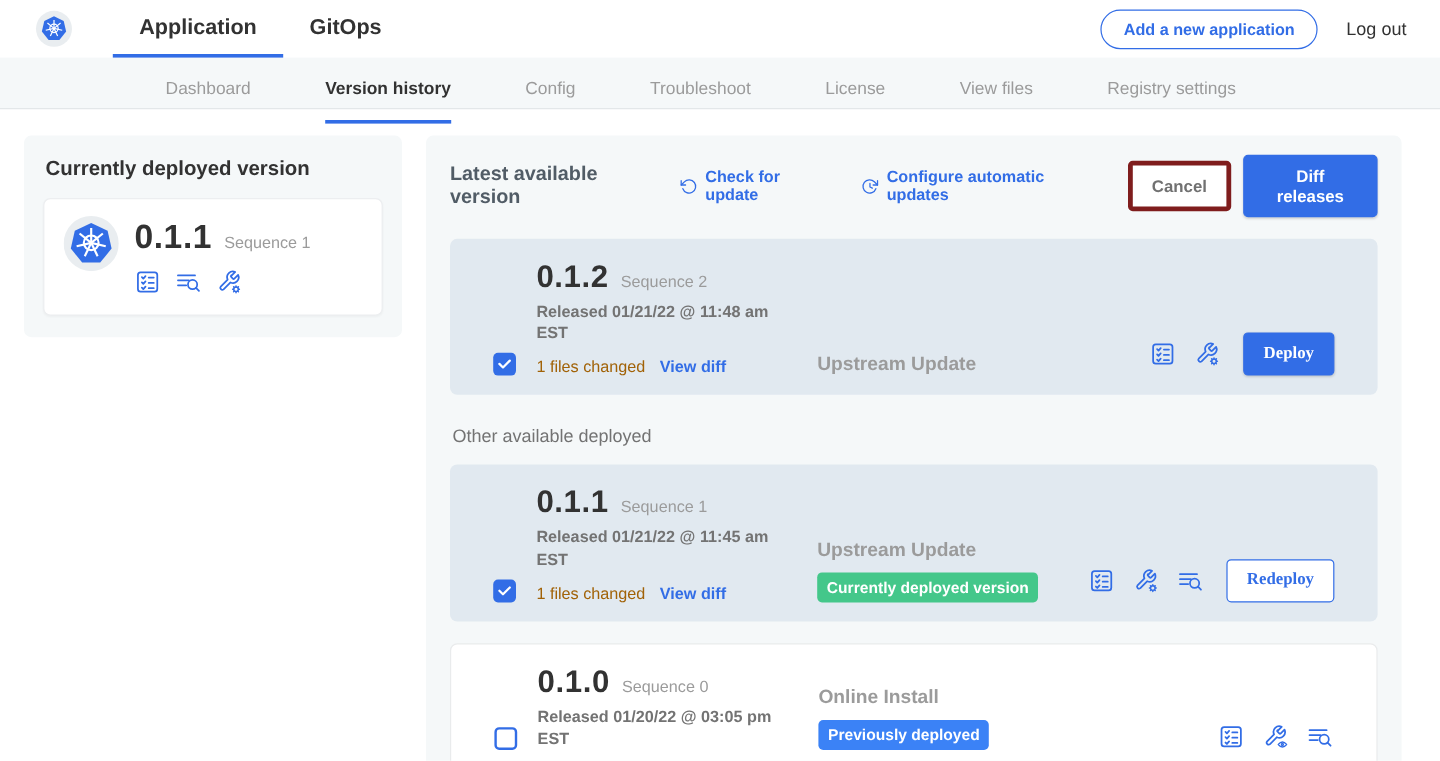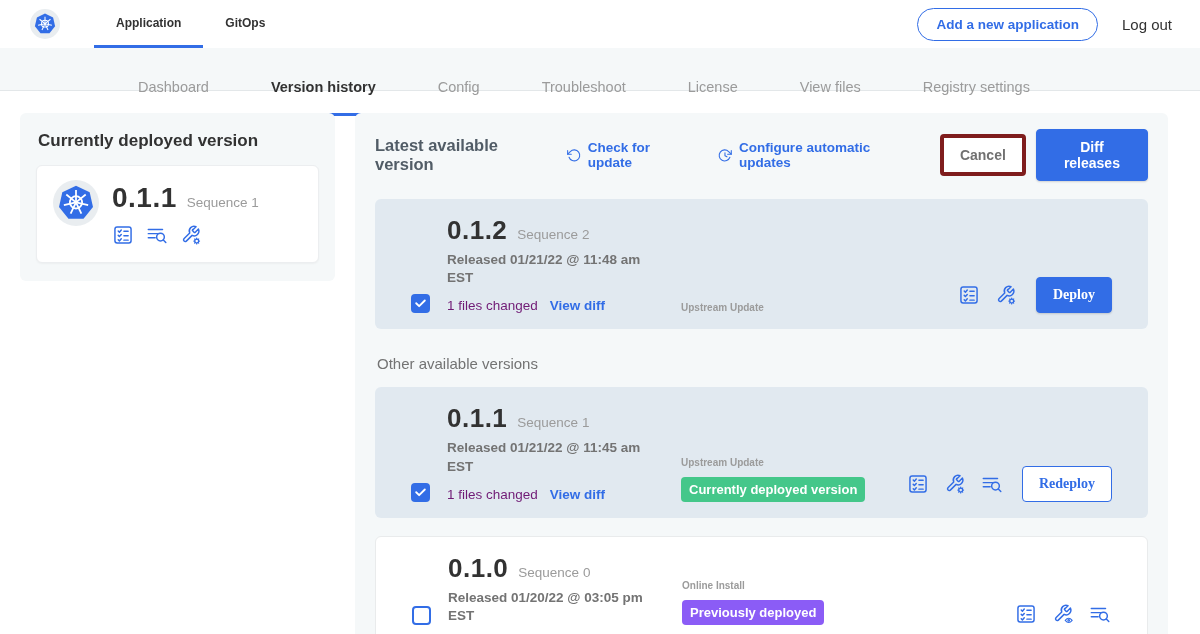--- a/index.html
+++ b/index.html
@@ -3,29 +3,29 @@
 <meta charset="utf-8">
 <style>
   * { margin:0; padding:0; box-sizing:border-box; }
   html,body { width:1200px; height:634px; overflow:hidden; background:#fff;
     font-family:"Liberation Sans","DejaVu Sans",sans-serif; color:#323232; }
 
   
   .topnav { height:48px; display:flex; align-items:center; padding:0 28px 0 30px; background:#fff; }
   .logo-wrap { width:30px; height:30px; border-radius:50%; background:#e9edf0; display:flex; align-items:center; justify-content:center; margin-right:34px; }
   .topnav-tabs { display:flex; height:48px; }
-  .top-tab { padding:0 22px; display:flex; align-items:center; font-size:12px; font-weight:700; color:#323232; border-bottom:3px solid transparent; cursor:pointer; }
+  .top-tab { padding:0 22px; display:flex; align-items:center; font-size:18px; font-weight:700; color:#323232; border-bottom:3px solid transparent; cursor:pointer; }
   .top-tab.active { border-bottom-color:#326de6; }
   .topnav-right { margin-left:auto; display:flex; align-items:center; gap:24px; }
   .pill-btn { border:1.5px solid #326de6; color:#326de6; background:#fff; border-radius:17px; font-size:13.5px; font-weight:700; padding:8px 18px; cursor:pointer; font-family:inherit; }
   .logout { font-size:15px; color:#323232; cursor:pointer; }
 
   
   .subnav { height:43px; background:#f5f8f9; border-bottom:1px solid #e3e7e9; display:flex; padding-left:138px; }
-  .sub-tab { height:55px; display:flex; align-items:center; margin-right:62px; font-size:14.5px; color:#9b9b9b; border-bottom:3px solid transparent; cursor:pointer; white-space:nowrap;margin-top:13px; }
+  .sub-tab { height:55px; display:flex; align-items:center; margin-right:62px; font-size:14.5px; color:#9b9b9b; border-bottom:3px solid transparent; cursor:pointer; white-space:nowrap; }
   .sub-tab.active { color:#323232; font-weight:700; border-bottom-color:#326de6; }
 
   
   .main { display:flex; align-items:flex-start; padding:22px 32px 0 20px; gap:20px; }
 
   .left-card { width:392px; background:#f5f8f9; border-radius:6px; padding:16px 16px 18px; }
   .left-card h2 { font-size:17px; font-weight:700; color:#323232; margin:2px 0 14px 2px; }
   .deployed-card { background:#fff; border-radius:6px; border:1px solid #eceef0; box-shadow:0 1px 2px rgba(0,0,0,.04); padding:14px 16px 16px; display:flex; gap:13px; }
   .k8s-big { flex:0 0 46px; height:46px; }
   .dep-info { padding-top:2px; }
@@ -52,27 +52,27 @@
   .version-row.selected { background:#e1e9f0; }
   .version-row.plain { background:#fff; border:1px solid #e9ebec; }
   .checkbox { flex:0 0 19px; width:19px; height:19px; border-radius:4px; margin-right:17px; cursor:pointer; }
   .checkbox.checked { background:#326de6; display:flex; align-items:center; justify-content:center; }
   .checkbox.unchecked { background:#fff; border:2px solid #326de6; }
   .checkbox svg { width:13px; height:13px; fill:none; stroke:#fff; stroke-width:3.4; stroke-linecap:round; stroke-linejoin:round; }
   .ver-col { width:198px; }
   .ver-mid { font-size:26px; font-weight:700; color:#323232; letter-spacing:.5px; }
   .released { font-size:13.5px; font-weight:700; color:#737373; margin-top:5px; line-height:1.35; }
   .files-line { display:flex; gap:12px; margin-top:11px; font-size:13.5px; }
-  .files-changed { color:#701a75; }
+  .files-changed { color:#a16207; }
   .view-diff { color:#326de6; font-weight:700; cursor:pointer; }
   .src-col { margin-left:36px; width:226px; }
-  .src-label { font-size:10px; font-weight:700; color:#9b9b9b; }
+  .src-label { font-size:16px; font-weight:700; color:#9b9b9b; }
   .badge { display:inline-block; margin-top:9px; color:#fff; font-size:13px; font-weight:700; padding:5px 8px; border-radius:4px; }
   .badge-green { background:#44c78a; }
-  .badge-gray { background:#8b5cf6; }
+  .badge-gray { background:#3b82f6; }
   .row-right { margin-left:auto; display:flex; align-items:center; gap:15px;font-family:Liberation Serif, serif; }
   .row-right .btn { margin-left:4px; }
   .other-label { font-size:15px; color:#737373; font-weight:500; margin:26px 0 15px 2px; }
 </style>
 </head>
 <body>
 
 <svg width="0" height="0" style="position:absolute">
   <defs>
     <g id="i-checklist">
@@ -236,21 +236,21 @@
               <use href="#i-checklist"></use>
             </svg></span>
         <span class="icon"><svg viewBox="0 0 24 24">
               <use href="#i-wrench"></use>
               <use href="#i-gear"></use>
             </svg></span>
         <button class="btn btn-primary">Deploy</button>
       </div>
     </div>
 
-    <div class="other-label">Other available versions</div>
+    <div class="other-label">Other available deployed</div>
 
     <div class="version-row selected">
       <div class="checkbox checked">
         <svg viewBox="0 0 24 24">
             <polyline points="20,6.5 9.5,17 4,11.5"></polyline>
           </svg>
       </div>
       <div class="ver-col">
         <div class="ver-line">
           <span class="ver-mid">0.1.1</span>

